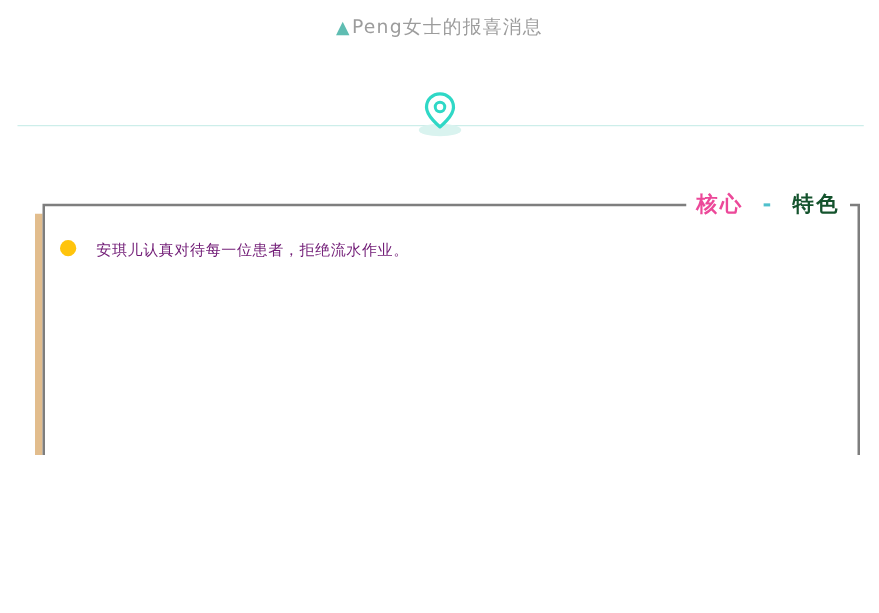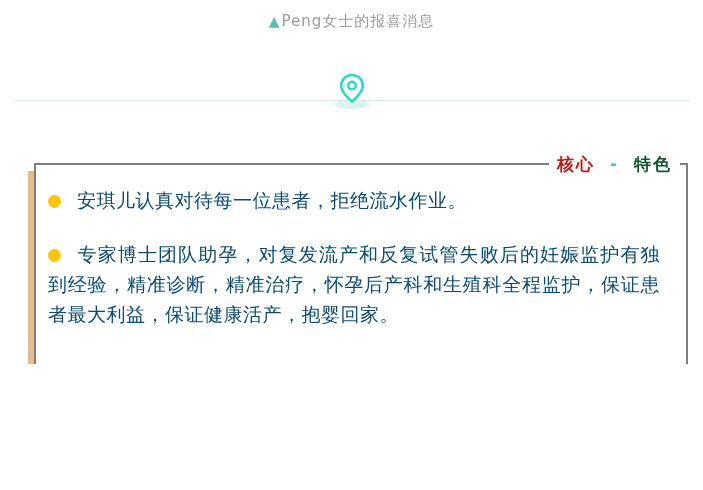--- a/index.html
+++ b/index.html
@@ -14,25 +14,25 @@
   
   .hr-line { position:absolute; top:100px; left:14px; width:677px; height:1px; background:#cdeeea; }
   .pin-wrap { position:absolute; top:68px; left:50%; transform:translateX(-50%); width:44px; height:42px; }
 
   
   .card { position:absolute; left:34px; top:163px; width:654px; min-height:284px;
           box-sizing:border-box; background:#ffffff; border:2px solid #7e7e7e;
           box-shadow:-7px 7px 0 -1px #e2bd8d; padding:20px 26px 4px 12px; }
   .tag { position:absolute; top:-15px; right:6px; background:#ffffff; padding:0 8px;
          font-size:17px; font-weight:bold; letter-spacing:2px; line-height:28px; white-space:nowrap; }
-  .tag-core { color:#b91c1c; }
+  .tag-core { color:#ec4899; }
   .tag-sep  { color:#4fc0cc; margin:0 15px; }
   .tag-feature { color:#14532d;font-family:Liberation Mono, monospace; }
 
-  .item { margin:0 0 24px 0; font-size:19px; line-height:30px; color:#0c4a6e;
+  .item { margin:0 0 24px 0; font-size:12px; line-height:30px; color:#701a75;
           text-align:justify; letter-spacing:0.5px; }
   .item:last-child { margin-bottom:0; }
   .dot { display:inline-block; width:13px; height:13px; border-radius:50%;
          background:#ffc40c; margin-right:16px; vertical-align:-1px; }
 </style>
 </head>
 <body>
 
 <div class="page">
 
@@ -52,17 +52,16 @@
 
   <div class="card">
 
     <div class="tag">
       <span class="tag-core">核心</span><span class="tag-sep">-</span><span class="tag-feature">特色</span>
     </div>
 
     <p class="item"><span class="dot"></span><span>安琪儿认真对待每一位患者，拒绝流水作业。</span></p>
 
 
-    <p class="item"><span class="dot"></span><span>专家博士团队助孕，对复发流产和反复试管失败后的妊娠监护有独到经验，精准诊断，精准治疗，怀孕后产科和生殖科全程监护，保证患者最大利益，保证健康活产，抱婴回家。</span></p>
 
   </div>
 
 </div>
 
 </body></html>

